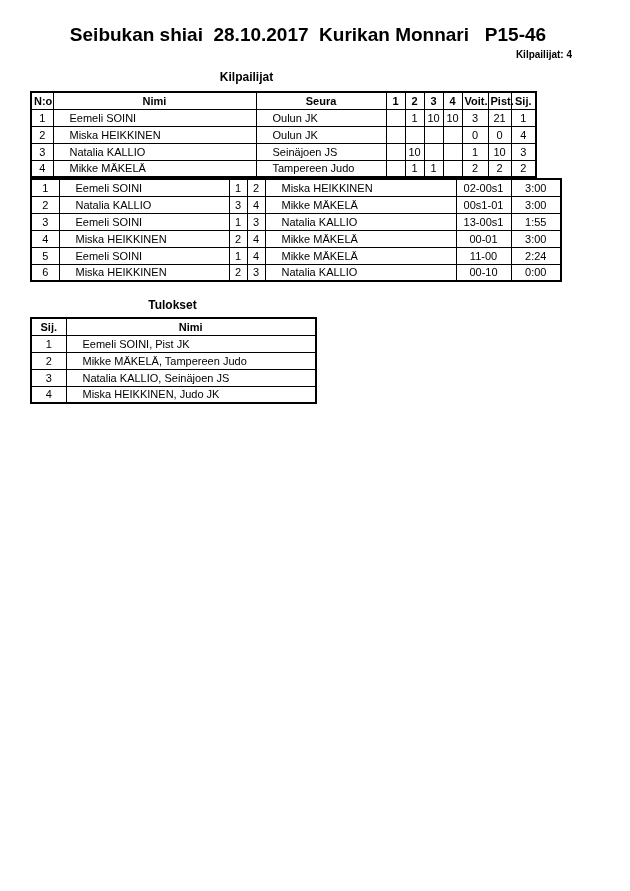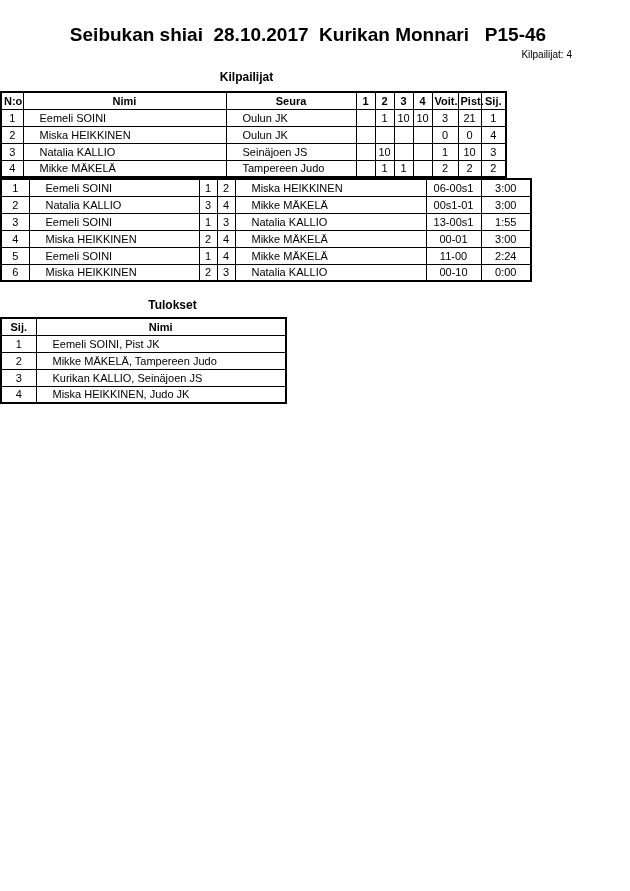--- a/index.html
+++ b/index.html
@@ -16,35 +16,36 @@
     text-align:center;
     font-size:19px;
     font-weight:bold;
     white-space:pre;
   }
   .participants {
     margin-top:3px;
     padding-right:44px;
     text-align:right;
     font-size:10px;
-    font-weight:normal;
+    font-weight:bold;
   }
 
   .section-heading {
     font-size:12px;
     font-weight:bold;
     text-align:center;
   }
   .h-kilpailijat { width:505px; margin:10px 0 7px 30px; position:relative; left:-36px; }
   .h-ottelut     { width:530px; margin:18px 0 5px 30px; }
   .h-tulokset    { width:285px; margin:16px 0 5px 30px; }
 
   table {
     border-collapse:collapse;
     table-layout:fixed;
+    margin-left:30px;
     border:2px solid #000000;
     background:#ffffff;
   }
   th, td {
     border:1px solid #000000;
     height:17px;
     font-size:11px;
     padding:0 2px;
     overflow:visible;
     white-space:nowrap;
@@ -155,21 +156,21 @@
         <col style="width:55px">
         <col style="width:50px">
     </colgroup>
     <tbody>
     <tr>
       <td class="c">1</td>
       <td class="l">Eemeli SOINI</td>
       <td class="c">1</td>
       <td class="c">2</td>
       <td class="l">Miska HEIKKINEN</td>
-      <td class="c">06-00s1</td>
+      <td class="c">02-00s1</td>
       <td class="c">3:00</td>
     </tr>
     <tr>
       <td class="c">2</td>
       <td class="l">Natalia KALLIO</td>
       <td class="c">3</td>
       <td class="c">4</td>
       <td class="l">Mikke MÄKELÄ</td>
       <td class="c">00s1-01</td>
       <td class="c">3:00</td>
@@ -228,21 +229,21 @@
     <tr>
       <td class="c">1</td>
       <td class="l">Eemeli SOINI, Pist JK</td>
     </tr>
     <tr>
       <td class="c">2</td>
       <td class="l">Mikke MÄKELÄ, Tampereen Judo</td>
     </tr>
     <tr>
       <td class="c">3</td>
-      <td class="l">Kurikan KALLIO, Seinäjoen JS</td>
+      <td class="l">Natalia KALLIO, Seinäjoen JS</td>
     </tr>
     <tr>
       <td class="c">4</td>
       <td class="l">Miska HEIKKINEN, Judo JK</td>
     </tr>
   </tbody>
     </table>
 
 </div>
 

